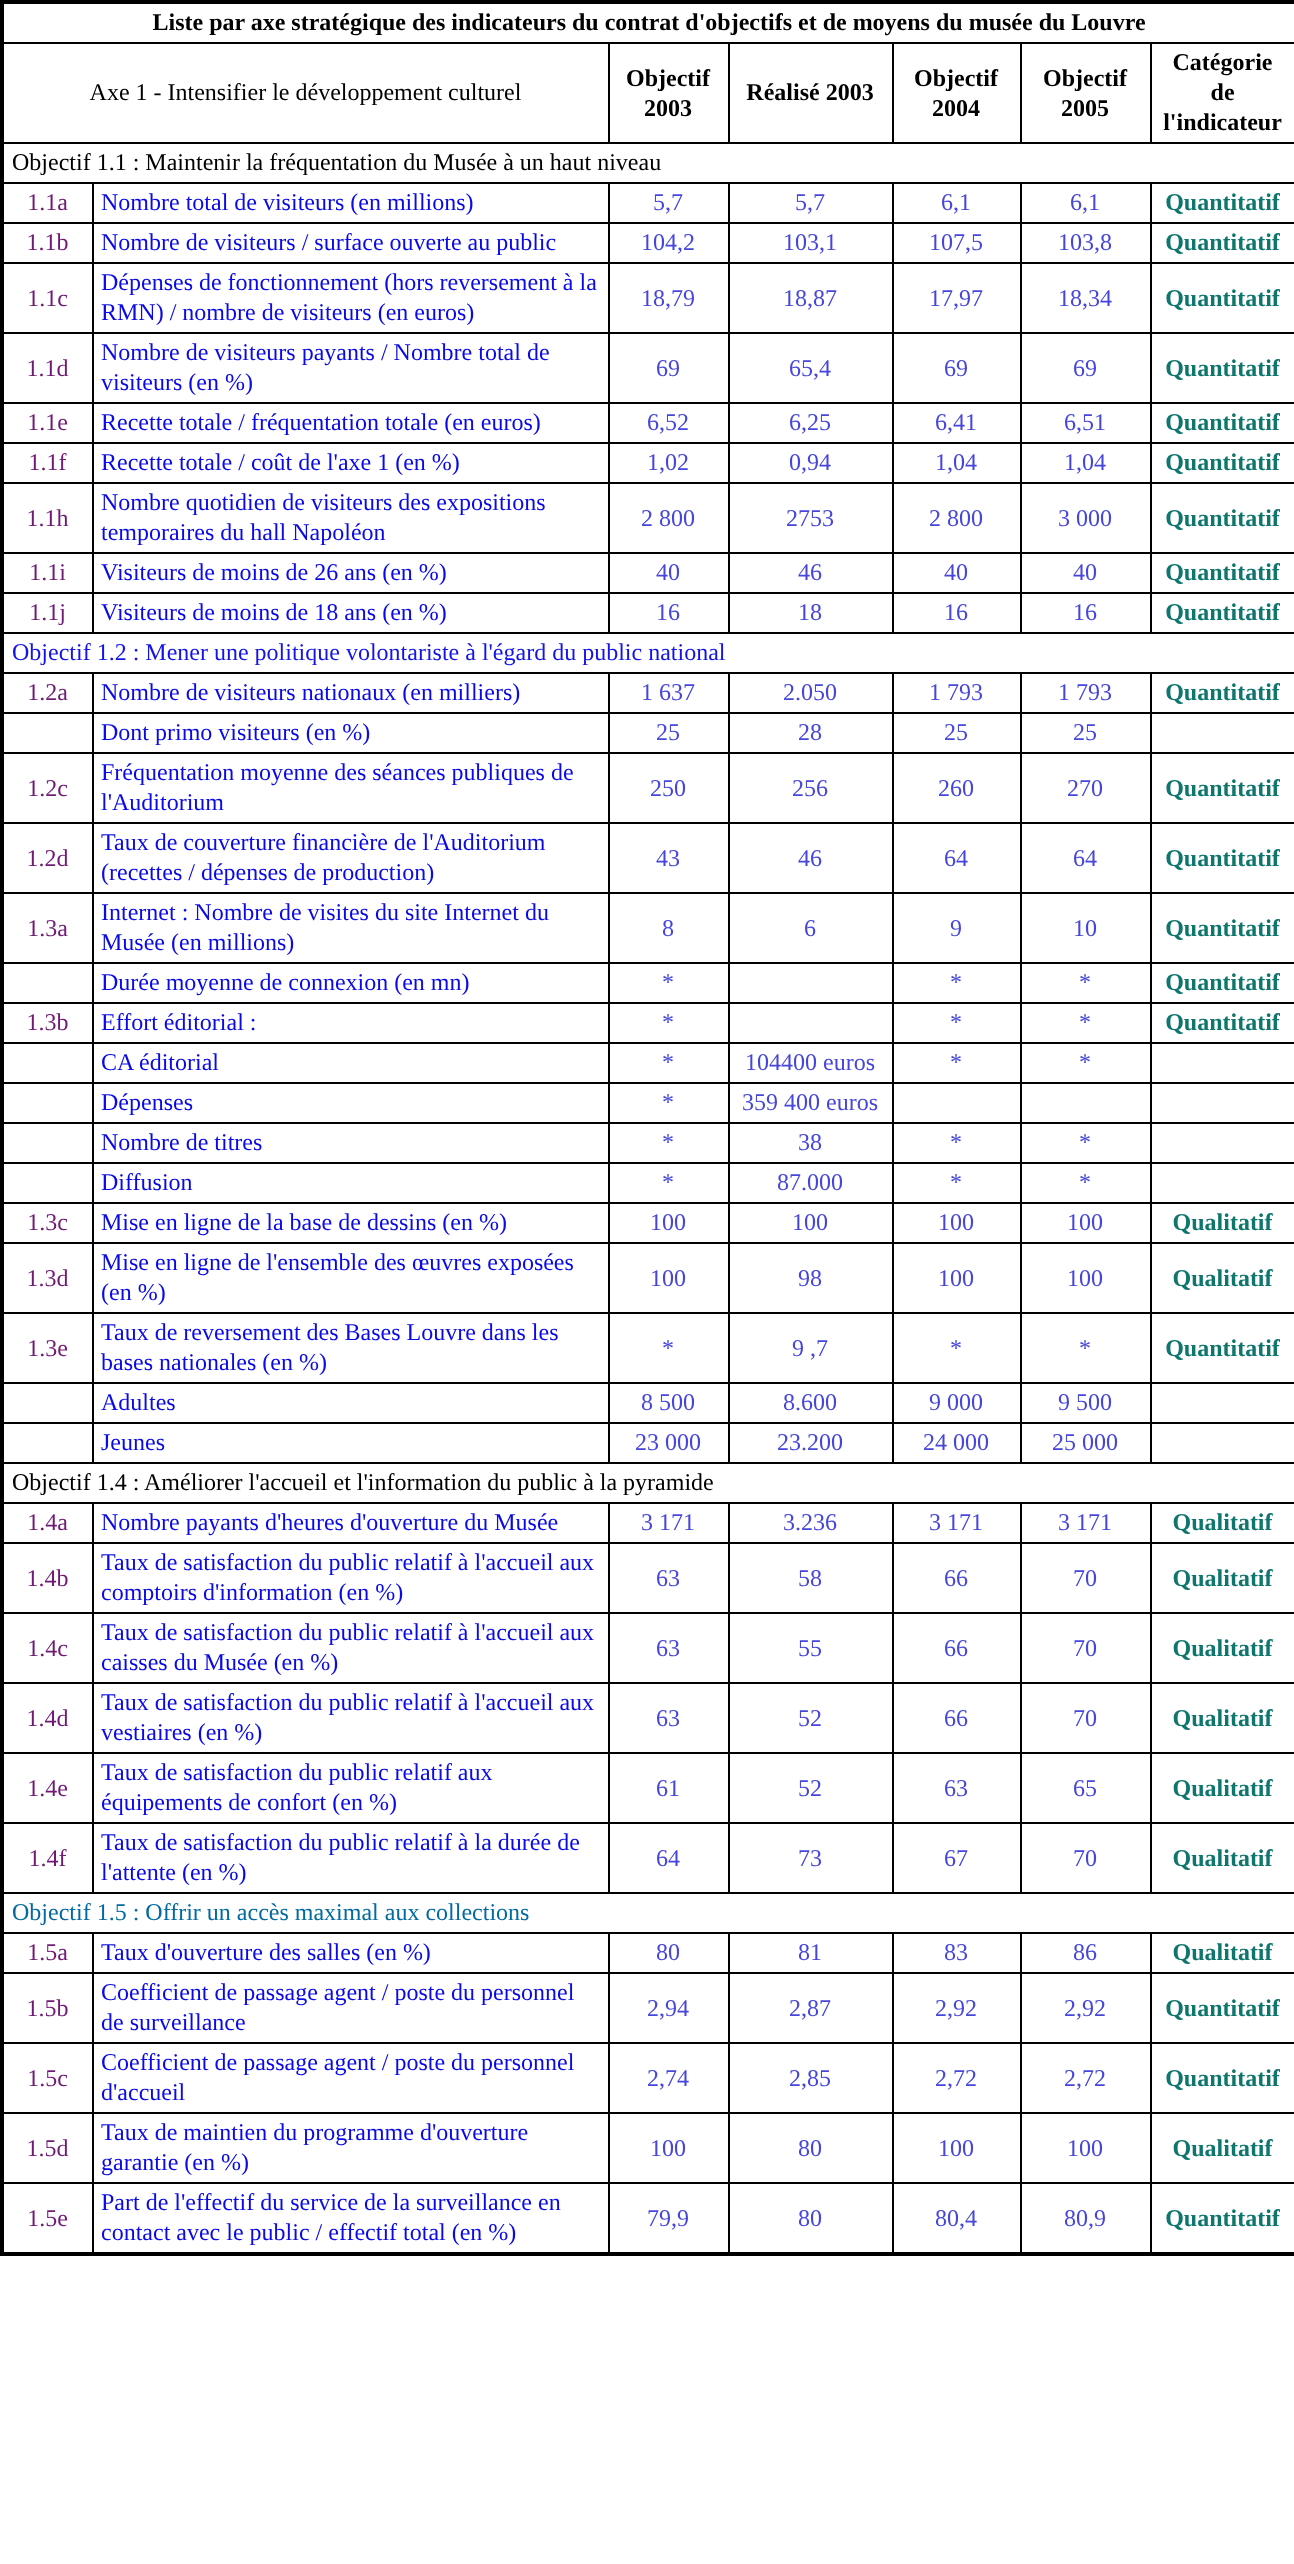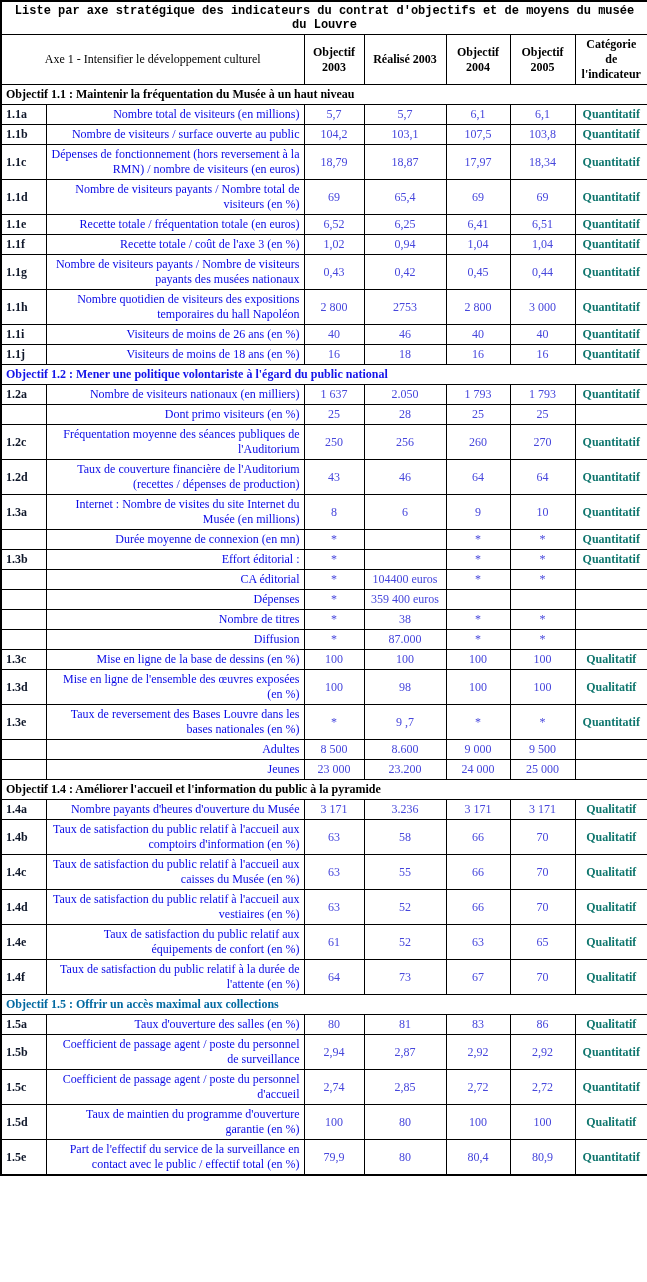--- a/index.html
+++ b/index.html
@@ -18,46 +18,45 @@
     vertical-align: middle;
     overflow: hidden;
     word-wrap: break-word;
   }
   td.title-cell {
     text-align: center;
     font-weight: bold;
     font-size: 13px;
     padding: 5px 4px;
     color: #000000;
-    font-family: Liberation Mono, monospace;
   }
   td.axis-cell {
     text-align: center;
     font-weight: normal;
     font-size: 13px;
     color: #000000;
     padding: 4px 6px;
   }
   td.colhead {
     text-align: center;
     font-weight: bold;
     font-size: 13px;
     color: #000000;
     padding: 4px 2px;
   }
   td.section-cell {
-    font-weight: bold;
+    font-weight: normal;
     font-size: 13px;
     padding: 8px 5px 13px 5px;
     color: #000000;
     text-align: left;
     margin-top: 24px;
   }
-  td.cid   { color: #0f172a; font-weight: bold; }
-  td.clabel{ text-align: right;   color: #0a0ae6; }
+  td.cid   { text-align: center; color: #701a75; }
+  td.clabel{ text-align: left;   color: #0a0ae6; }
   td.cval  { text-align: center; color: #4646dc; }
   td.ccat  { text-align: center; color: #0f766e; font-weight: bold; }
   tbody tr.data-row { height: 20px; }
 </style>
 </head>
 <body>
 
 <table class="doc">
   <colgroup>
     <col style="width:45px">
@@ -125,34 +124,25 @@
         <td class="cid">1.1e</td>
         <td class="clabel">Recette totale / fréquentation totale (en euros)</td>
         <td class="cval">6,52</td>
         <td class="cval">6,25</td>
         <td class="cval">6,41</td>
         <td class="cval">6,51</td>
         <td class="ccat">Quantitatif</td>
       </tr>
       <tr class="data-row">
         <td class="cid">1.1f</td>
-        <td class="clabel">Recette totale / coût de l'axe 3 (en %)</td>
+        <td class="clabel">Recette totale / coût de l'axe 1 (en %)</td>
         <td class="cval">1,02</td>
         <td class="cval">0,94</td>
         <td class="cval">1,04</td>
         <td class="cval">1,04</td>
-        <td class="ccat">Quantitatif</td>
-      </tr>
-      <tr class="data-row">
-        <td class="cid">1.1g</td>
-        <td class="clabel">Nombre de visiteurs payants / Nombre de visiteurs payants des musées nationaux</td>
-        <td class="cval">0,43</td>
-        <td class="cval">0,42</td>
-        <td class="cval">0,45</td>
-        <td class="cval">0,44</td>
         <td class="ccat">Quantitatif</td>
       </tr>
       <tr class="data-row">
         <td class="cid">1.1h</td>
         <td class="clabel">Nombre quotidien de visiteurs des expositions temporaires du hall Napoléon</td>
         <td class="cval">2 800</td>
         <td class="cval">2753</td>
         <td class="cval">2 800</td>
         <td class="cval">3 000</td>
         <td class="ccat">Quantitatif</td>

